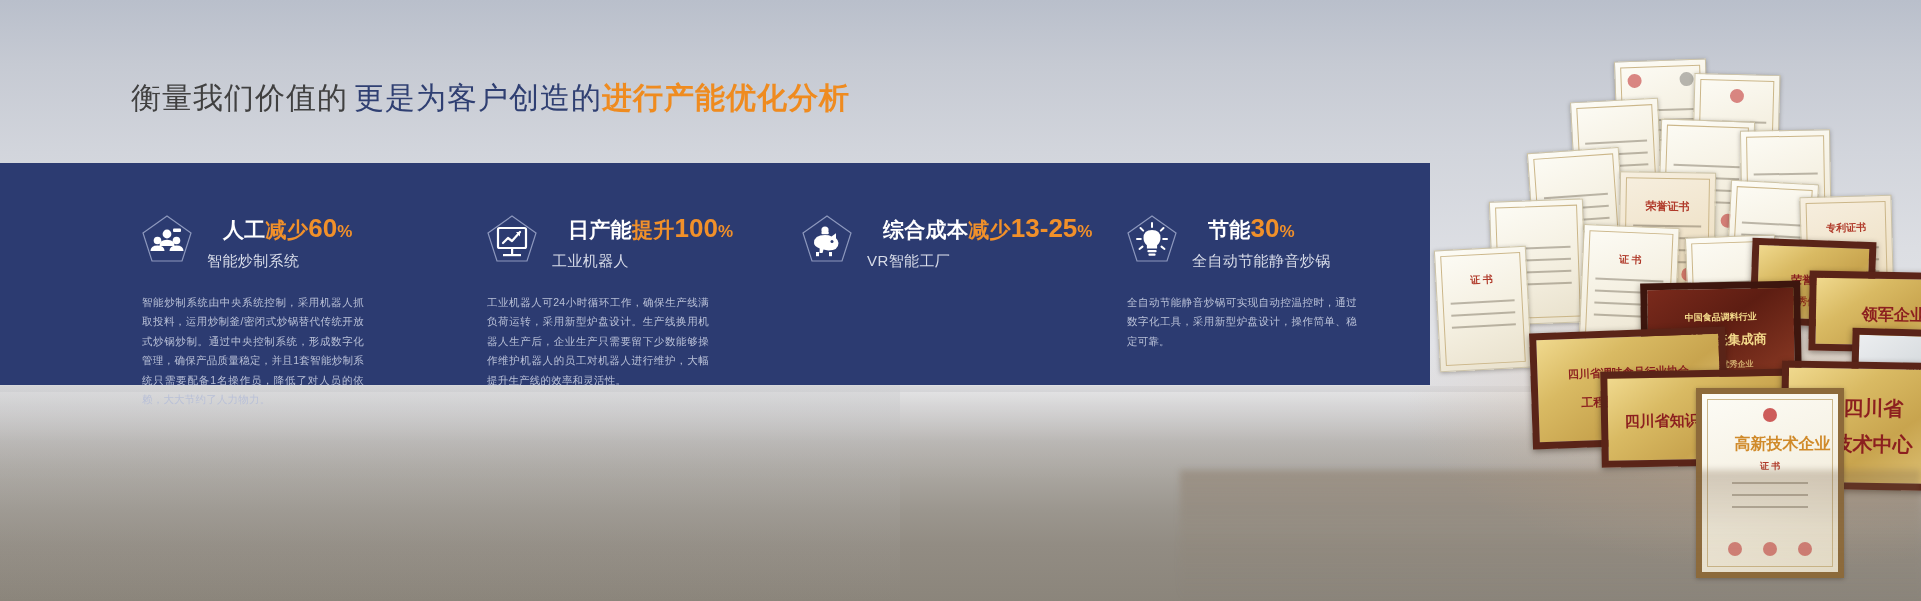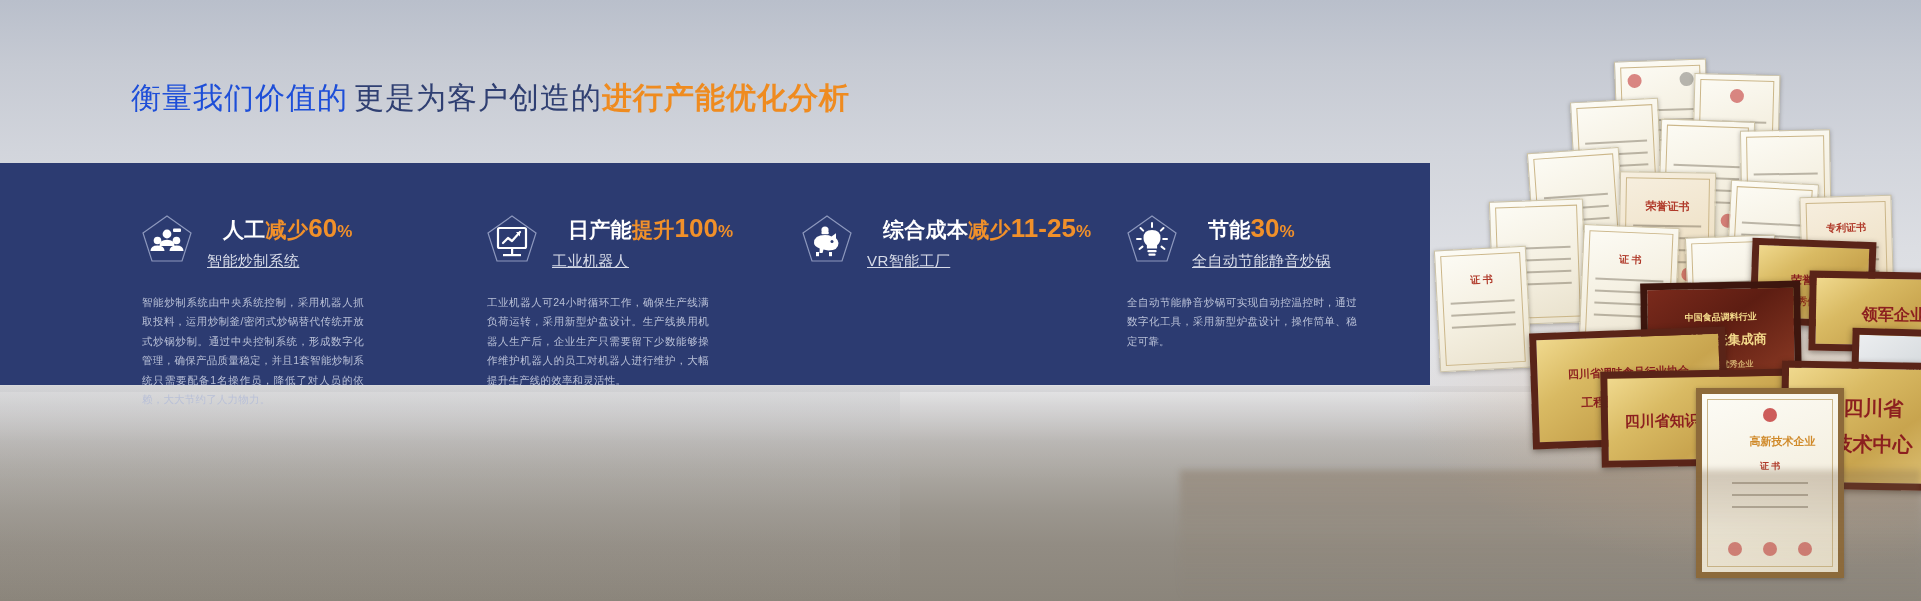--- a/index.html
+++ b/index.html
@@ -35,21 +35,21 @@
   }
 
   
   .headline {
     position:absolute; left:131px; top:83px;
     white-space:nowrap;
     line-height:1;
     color:#2f3f72;
     display:flex; align-items:baseline;
   }
-  .hl-sm1 { font-size:30px; letter-spacing:1px; color:#1d4ed8; font-weight:400; }
+  .hl-sm1 { font-size:30px; letter-spacing:1px; color:#404040; font-weight:400; }
   .hl-big {
     font-size:56px; font-weight:bold; color:#2b3c74;
     letter-spacing:-1px; margin:0 4px;
     position:relative; top:3px;
   }
   .hl-sm2 { font-size:30px; letter-spacing:1px; color:#2f3f72; font-weight:400; margin-left:6px; }
   .hl-orange { font-size:30px; font-weight:bold; color:#ef8b1f; letter-spacing:1px; }
 
   
   .panel {
@@ -72,21 +72,21 @@
   .card-titles { padding-top:1px; }
   .card-title {
     font-size:21px; font-weight:bold; color:#ffffff;
     white-space:nowrap; line-height:1.1; letter-spacing:.3px;margin-left:16px;
   }
   .t-or { color:#f1902a; }
   .t-num { color:#f1902a; font-size:26px; font-weight:bold; letter-spacing:0; }
   .t-pct { color:#f1902a; font-size:17px; font-weight:bold; }
   .card-sub {
     margin-top:9px; font-size:15px; color:#d7dbe8; font-weight:400;
-    white-space:nowrap; letter-spacing:.4px;text-decoration:underline;
+    white-space:nowrap; letter-spacing:.4px;
   }
 
   .card-body {
     position:absolute; top:130px; left:1px; width:222px;
     font-size:10.5px; line-height:1.85; color:#b9c0d7;
     letter-spacing:.2px; text-align:justify;
   }
   .card-4 .card-body { width:230px; }
 
   
@@ -291,21 +291,21 @@
       <div class="ptxt" style="top:34px;font-size:15px;">四川省知识产权试点企业</div>
     </div>
 
     <div class="plaque" style="left:540px;top:362px;width:184px;height:128px;transform:rotate(1deg);">
       <div class="ptxt" style="top:26px;font-size:20px;">四川省</div>
       <div class="ptxt" style="top:62px;font-size:20px;">技术中心</div>
     </div>
 
     <div class="cert" style="left:455px;top:388px;width:148px;height:190px;transform:rotate(0deg);border:6px solid #8d6a3a;">
       <div class="seal" style="left:50%;top:14px;margin-left:-7px;background:rgba(190,40,40,.75);"></div>
-      <div class="cert-inner-txt" style="top:40px;font-size:11px;color:#d08a2a;padding-left:25px;">高新技术企业</div>
+      <div class="cert-inner-txt" style="top:40px;font-size:16px;color:#d08a2a;padding-left:25px;">高新技术企业</div>
       <div class="cert-inner-txt" style="top:66px;font-size:9px;color:#b03a2a;">证 书</div>
       <div class="ln" style="top:88px;left:22%;right:22%;"></div>
       <div class="ln" style="top:100px;left:22%;right:22%;"></div>
       <div class="ln" style="top:112px;left:22%;right:22%;"></div>
       <div class="seal" style="left:26px;bottom:16px;"></div>
       <div class="seal" style="left:50%;bottom:16px;margin-left:-7px;"></div>
       <div class="seal" style="right:26px;bottom:16px;"></div>
     </div>
 
   </div>
@@ -374,21 +374,21 @@
               <path d="M13 29 q0-8 11-8 q4 0 6.5 1.4 l4.5-3.2 v5 q2.5 2 2.5 4.8 q0 7.4-10 7.4 q-3 0-5-0.8 l-1 3.4 h-3 l0.2-4.6 q-5.7-2-5.7-5.4 z"></path>
               <rect x="15" y="38" width="3" height="4.2"></rect>
               <rect x="28" y="38" width="3" height="4.2"></rect>
               <circle cx="31" cy="27.5" r="1.5" fill="#2c3b71"></circle>
               <circle cx="24" cy="16" r="3.6"></circle>
               <rect x="20.4" y="17.6" width="7.4" height="2.6" rx="1.2"></rect>
             </g>
           </svg>
         </span>
         <span class="card-titles">
-          <span class="card-title"><span>综合成本</span><span class="t-or">减少</span><span class="t-num">11-25</span><span class="t-pct">%</span></span>
+          <span class="card-title"><span>综合成本</span><span class="t-or">减少</span><span class="t-num">13-25</span><span class="t-pct">%</span></span>
           <span class="card-sub" style="display:block;">VR智能工厂</span>
         </span>
       </div>
     </div>
 
     <div class="card card-4">
       <div class="card-head">
         <span class="hexwrap">
           <svg width="52" height="58" viewBox="0 0 52 58">
             <polygon points="26,2 50,19 41,47 11,47 2,19" fill="none" stroke="#8d98bd" stroke-width="1.2"></polygon>

